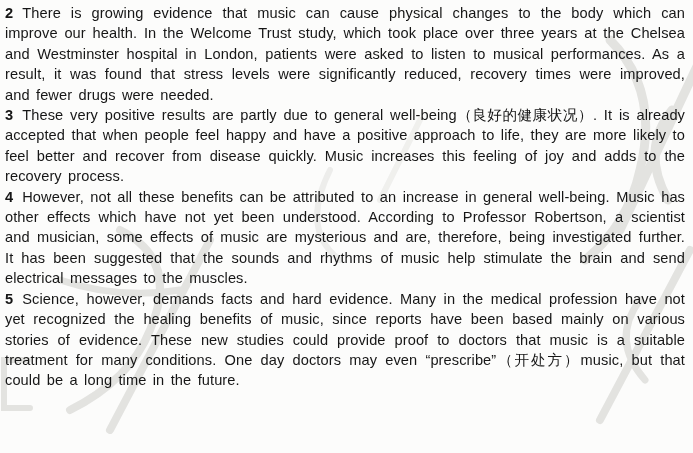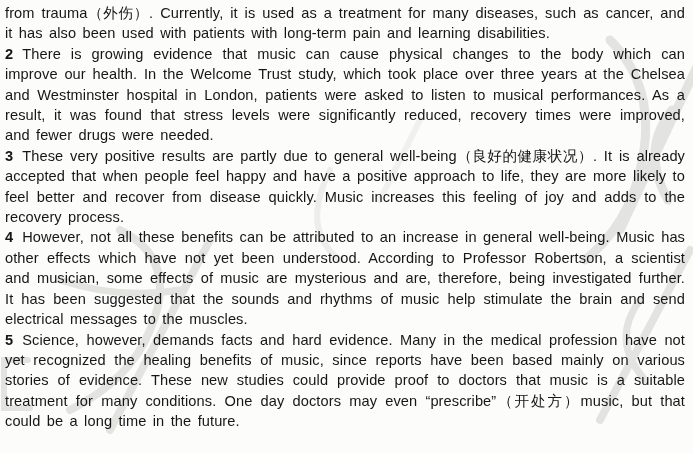--- a/index.html
+++ b/index.html
@@ -65,21 +65,20 @@
       <path d="M 60 280 Q 120 300 180 290" stroke-width="7"></path>
 
       <path d="M 28 360 L 4 360 L 4 408 L 30 408" stroke-width="6"></path>
 
       <path d="M 330 170 Q 300 230 340 260" stroke-width="6" opacity="0.6"></path>
       <path d="M 420 120 L 380 200" stroke-width="6" opacity="0.5"></path>
     </g>
   </svg>
 
   <div class="textblock">
-    <p><span class="para-num"></span><span>from trauma（外伤）. Currently, it is used as a treatment for many diseases, such as cancer, and it has also been used with patients with long-term pain and learning disabilities.</span></p>
 
     <p><span class="para-num">2</span><span>There is growing evidence that music can cause physical changes to the body which can improve our health. In the Welcome Trust study, which took place over three years at the Chelsea and Westminster hospital in London, patients were asked to listen to musical performances. As a result, it was found that stress levels were significantly reduced, recovery times were improved, and fewer drugs were needed.</span></p>
 
     <p><span class="para-num">3</span><span>These very positive results are partly due to general well-being（良好的健康状况）. It is already accepted that when people feel happy and have a positive approach to life, they are more likely to feel better and recover from disease quickly. Music increases this feeling of joy and adds to the recovery process.</span></p>
 
     <p><span class="para-num">4</span><span>However, not all these benefits can be attributed to an increase in general well-being. Music has other effects which have not yet been understood. According to Professor Robertson, a scientist and musician, some effects of music are mysterious and are, therefore, being investigated further. It has been suggested that the sounds and rhythms of music help stimulate the brain and send electrical messages to the muscles.</span></p>
 
     <p><span class="para-num">5</span><span>Science, however, demands facts and hard evidence. Many in the medical profession have not yet recognized the healing benefits of music, since reports have been based mainly on various stories of evidence. These new studies could provide proof to doctors that music is a suitable treatment for many conditions. One day doctors may even “prescribe”（开处方）music, but that could be a long time in the future.</span></p>
   </div>
 

